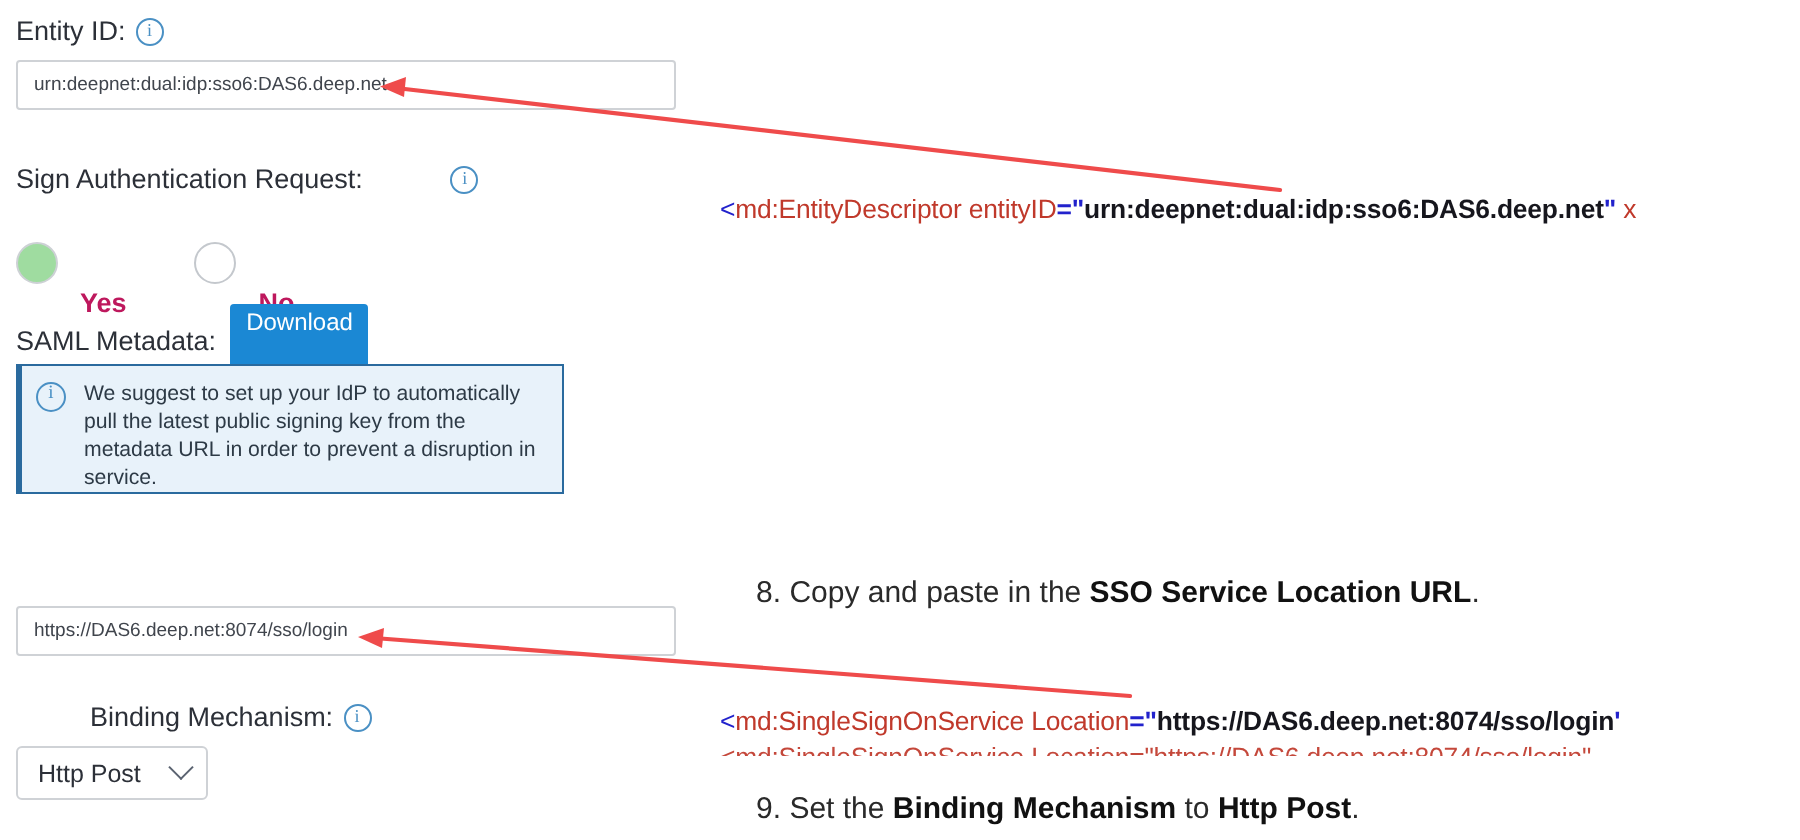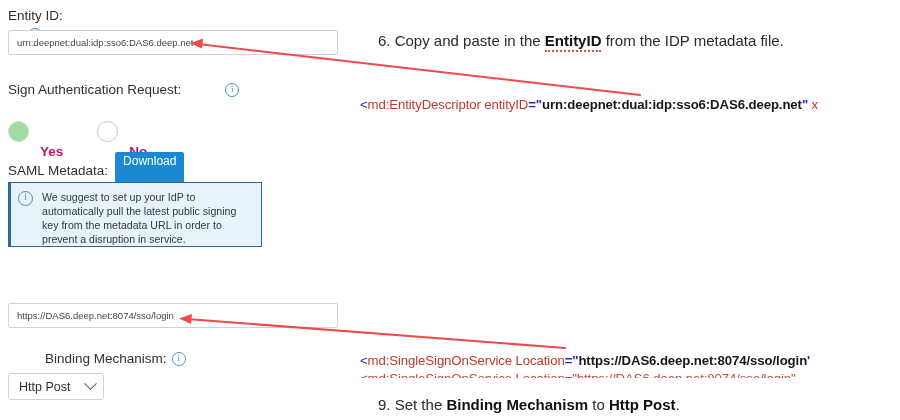--- a/index.html
+++ b/index.html
@@ -100,21 +100,21 @@
     border-radius: 2px;
     padding: 3px 8px 21px 8px;
     cursor: pointer;
     line-height: 1.15;
   }
 
   
   .callout {
     position: absolute;
     left: 8px; top: 182px;
-    width: 254px; height: 65px;
+    width: 274px; height: 65px;
     box-sizing: border-box;
     background: #e8f2fa;
     border: 1px solid #2a6a9e;
     border-left: 3px solid #2a6a9e;
     display: flex;
     padding: 7px 8px 7px 7px;
     gap: 9px;
   }
   .callout .info-icon { width: 13px; height: 13px; margin-top: 1px; }
   .callout .info-icon::after { font-size: 9.5px; line-height: 13px; }
@@ -187,21 +187,21 @@
   
   .arrow-svg { position: absolute; left: 0; top: 0; width: 900px; height: 420px; pointer-events: none; }
 </style>
 </head>
 <body>
 
 <div id="page">
 
   <div class="panel">
 
-    <div class="field-label" style="left:8px; top:8px;flex-direction:column;">
+    <div class="field-label" style="left:8px; top:8px;">
       <span>Entity ID:</span>
       <span class="info-icon"></span>
     </div>
     <input class="text-input" style="top: 30px;" type="text" value="urn:deepnet:dual:idp:sso6:DAS6.deep.net">
 
     <div class="field-label" style="left:8px; top:82px;gap:44px;">
       <span>Sign Authentication Request:</span>
       <span class="info-icon"></span>
     </div>
     <div class="radio-row">
@@ -227,29 +227,29 @@
     <div class="field-label" style="left:8px; top:351px;margin-left:37px;">
       <span>Binding Mechanism:</span>
       <span class="info-icon"></span>
     </div>
     <div class="select-box">
       <span>Http Post</span>
       <span class="chev"></span>
     </div>
   </div>
 
-  <div class="step" style="left:378px; top:32px;">
-    <span>6. </span><span>Copy and paste in the </span><b class="spell">EntityID</b><span> from the IDP metadata file.</span>
-  </div>
 
   <div class="code-line" style="left:360px; top:97px;">
     <span class="c-brk">&lt;</span><span class="c-tag">md:EntityDescriptor</span><span class="c-attr"> entityID</span><span class="c-eq">=</span><span class="c-quote">"</span><span class="c-val">urn:deepnet:dual:idp:sso6:DAS6.deep.net</span><span class="c-quote">"</span><span class="c-next"> x</span>
   </div>
 
 
+  <div class="step" style="left:378px; top:288px;">
+    <span>8. </span><span>Copy and paste in the </span><b>SSO Service Location URL</b><span>.</span>
+  </div>
 
   <div class="code-line" style="left:360px; top:353px;">
     <span class="c-brk">&lt;</span><span class="c-tag">md:SingleSignOnService</span><span class="c-attr"> Location</span><span class="c-eq">=</span><span class="c-quote">"</span><span class="c-val">https://DAS6.deep.net:8074/sso/login</span><span class="c-quote">'</span>
   </div>
 
   <div class="code-line clipped" style="left:360px; top:371px;">
     <span class="c-tag">&lt;md:SingleSignOnService Location="https://DAS6.deep.net:8074/sso/login"</span>
   </div>
 
   <div class="step" style="left:378px; top:396px;">

